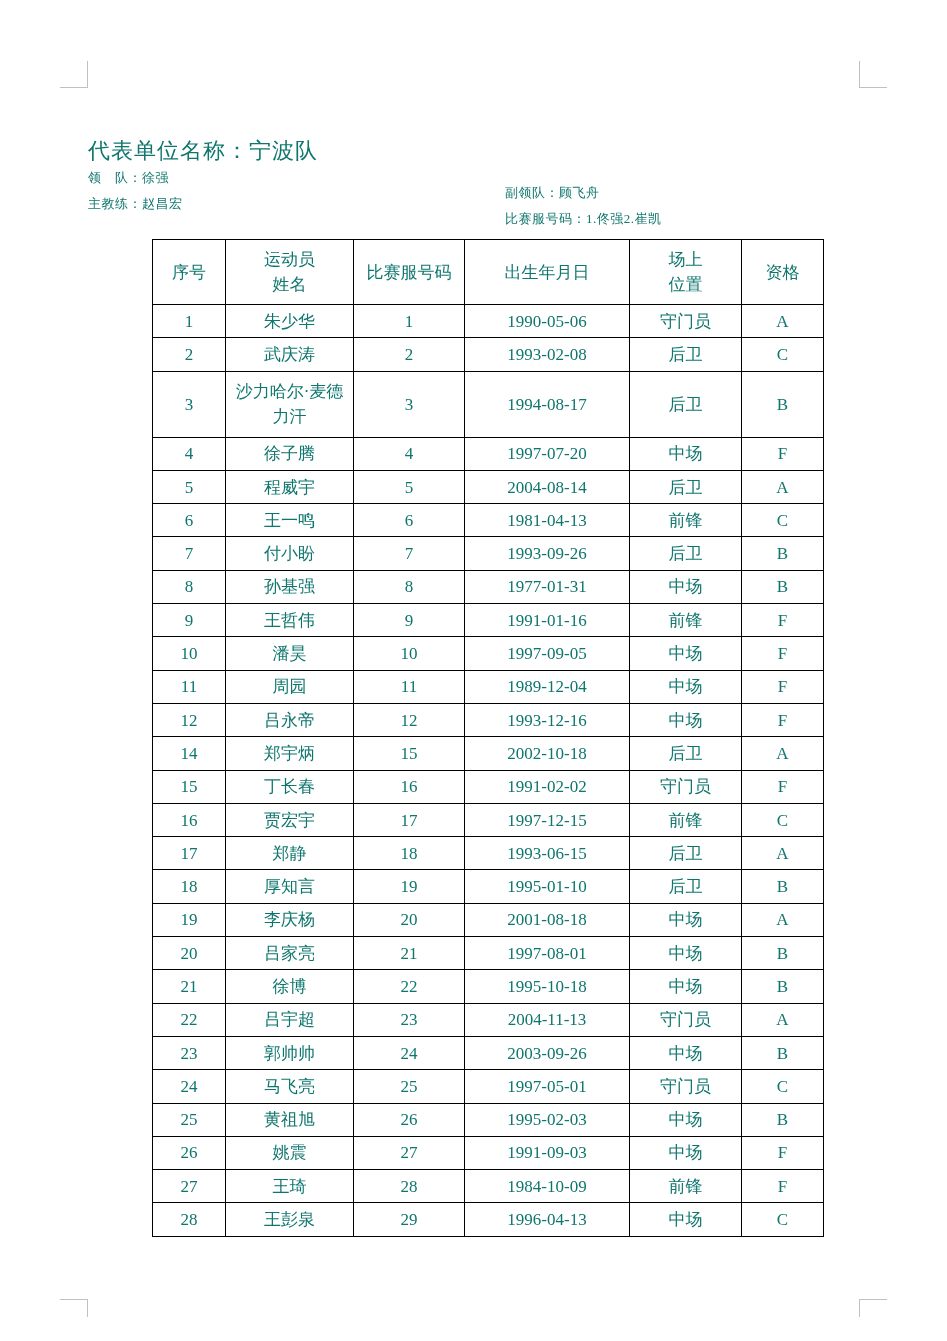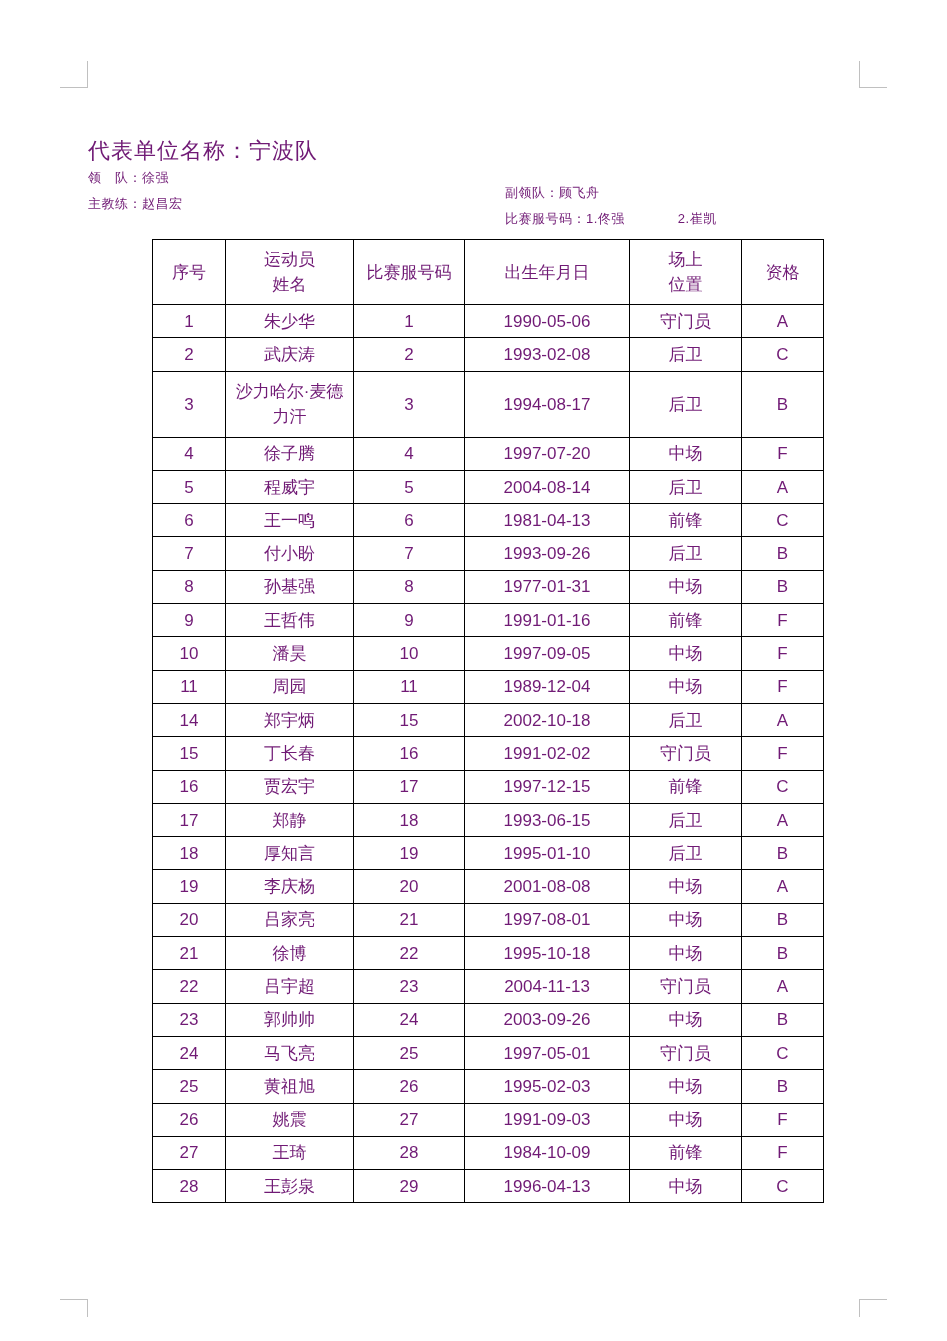--- a/index.html
+++ b/index.html
@@ -1,37 +1,37 @@
 <!DOCTYPE html>
 <html><head>
 <meta charset="utf-8">
 <style>
   * { margin:0; padding:0; box-sizing:border-box; }
   html,body { background:#ffffff; }
   .page {
     position:relative;
     width:947px; height:1317px;
     background:#ffffff;
-    font-family:Liberation Sans, sans-serif;
-    color:#701a75;
+    font-family:Liberation Serif, serif;
+    color:#0f766e;
     overflow:hidden;
   }
   
   .crop { position:absolute; width:28px; height:27px; }
   .crop-tl { left:60px;  top:61px;    border-right:1px solid #c0c0c0; border-bottom:1px solid #c0c0c0; }
   .crop-tr { left:859px; top:61px;    border-left:1px solid #c0c0c0;  border-bottom:1px solid #c0c0c0; }
   .crop-bl { left:60px;  top:1299px;  border-right:1px solid #c0c0c0; border-top:1px solid #c0c0c0; }
   .crop-br { left:859px; top:1299px;  border-left:1px solid #c0c0c0;  border-top:1px solid #c0c0c0; }
 
   
   .doc-header { position:absolute; left:88px; top:136px; width:771px; }
   .doc-title  { font-size:22px; line-height:29px; letter-spacing:1px; }
   .info-line  { position:relative; font-size:13px; line-height:26px; height:26px; letter-spacing:0.5px; }
   .info-line .right-part { position:absolute; left:417px; top:15px; white-space:nowrap; }
-  .assistant-2 { margin-left:53px; }
+  .assistant-2 { }
 
   
   .table-wrap { position:absolute; left:152px; top:239px; }
   table.roster {
     border-collapse:collapse;
     table-layout:fixed;
     width:671px;
     border:1.5px solid #000;
   }
   table.roster th, table.roster td {
@@ -182,20 +182,28 @@
           </tr>
           <tr>
             <td>11</td>
             <td>周园</td>
             <td>11</td>
             <td>1989-12-04</td>
             <td>中场</td>
             <td>F</td>
           </tr>
           <tr>
+            <td>12</td>
+            <td>吕永帝</td>
+            <td>12</td>
+            <td>1993-12-16</td>
+            <td>中场</td>
+            <td>F</td>
+          </tr>
+          <tr>
             <td>14</td>
             <td>郑宇炳</td>
             <td>15</td>
             <td>2002-10-18</td>
             <td>后卫</td>
             <td>A</td>
           </tr>
           <tr>
             <td>15</td>
             <td>丁长春</td>
@@ -225,21 +233,21 @@
             <td>厚知言</td>
             <td>19</td>
             <td>1995-01-10</td>
             <td>后卫</td>
             <td>B</td>
           </tr>
           <tr>
             <td>19</td>
             <td>李庆杨</td>
             <td>20</td>
-            <td>2001-08-08</td>
+            <td>2001-08-18</td>
             <td>中场</td>
             <td>A</td>
           </tr>
           <tr>
             <td>20</td>
             <td>吕家亮</td>
             <td>21</td>
             <td>1997-08-01</td>
             <td>中场</td>
             <td>B</td>

